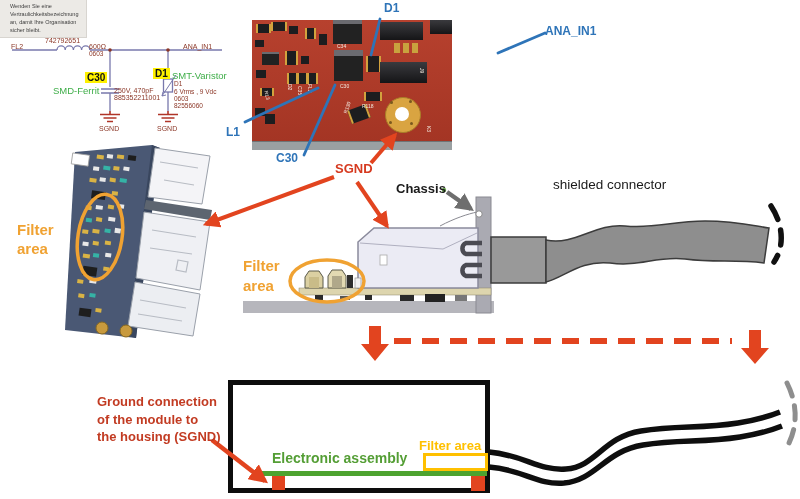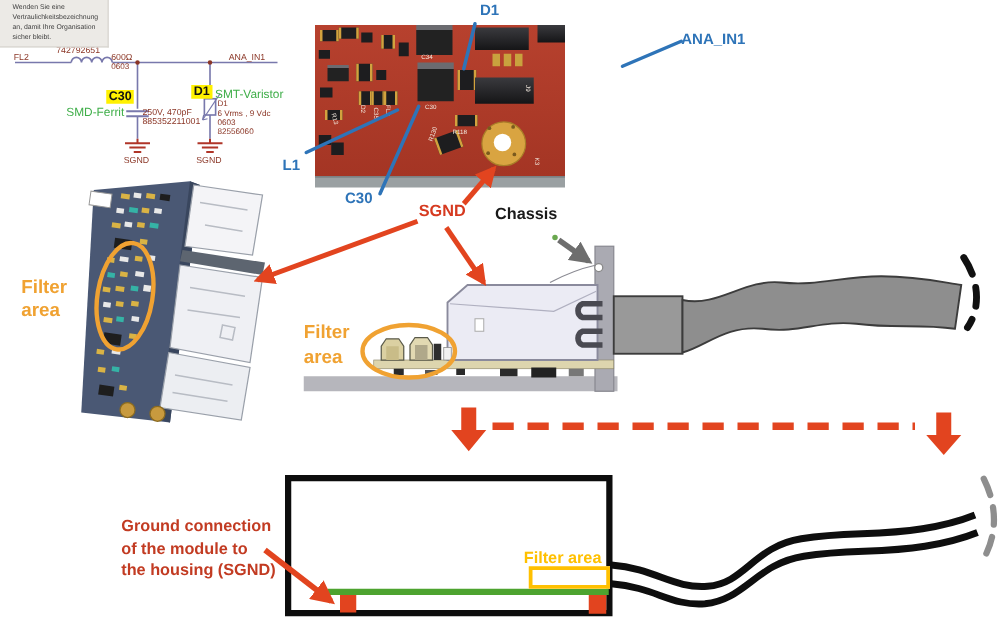--- a/index.html
+++ b/index.html
@@ -24,21 +24,21 @@
   .bigchip{position:absolute;background:linear-gradient(180deg,#6b6b70 18%,#222 18%);z-index:3;}
   .hdr{position:absolute;background:linear-gradient(180deg,#3a3a3e,#151517);z-index:3;}
   .goldpin{position:absolute;background:#c9a23e;z-index:3;}
   .silk{position:absolute;color:#f3e9df;font-size:5px;z-index:4;transform-origin:0 0;}
   .hole{position:absolute;border-radius:50%;z-index:3;}
   
   .blue{color:#2e74b8;font-weight:bold;font-size:12px;}
   .redlbl{color:#d63a20;font-weight:bold;font-size:13px;}
   .orange2{color:#f0a232;font-weight:bold;}
   .darktxt{color:#1a1a1a;}
-  .redtxt{color:#c23b22;font-weight:600;font-size:13px;margin-top:19px;}
+  .redtxt{color:#c23b22;font-weight:600;font-size:13px;}
   
   .housing{left:228px;top:380px;width:262px;height:113px;border:5px solid #0d0d0d;box-sizing:border-box;z-index:1;}
   .greenline{left:262px;top:471px;width:225px;height:5px;background:#4da32f;z-index:2;}
   .stub{background:#e2441f;z-index:2;}
   .filterrect{left:423px;top:453px;width:65px;height:18px;border:3px solid #ffc000;background:#fff;box-sizing:border-box;z-index:2;}
   svg{position:absolute;}
 </style>
 </head>
 <body>
 
@@ -203,30 +203,32 @@
     <polygon points="305,288 305,277 309,271 319,271 323,277 323,288" fill="#dbd0a2" stroke="#5a5a4a" stroke-width="1"></polygon>
     <rect x="309" y="277" width="10" height="11" fill="#c9bc88"></rect>
     <polygon points="328,288 328,276 332,270 342,270 346,276 346,288" fill="#e2d9b2" stroke="#5a5a4a" stroke-width="1"></polygon>
     <rect x="332" y="276" width="10" height="12" fill="#b0a88a"></rect>
     <rect x="347" y="275" width="6" height="13" fill="#2e2e2e"></rect>
     <rect x="355" y="278" width="6" height="10" fill="#f2f2f2" stroke="#888" stroke-width="0.6"></rect>
     <ellipse cx="327" cy="281" rx="37" ry="21" fill="none" stroke="#f0a232" stroke-width="3.5"></ellipse>
   </svg>
 
   <div class="lbl orange2" style="left:243px;top:256px;width:44px;font-size:15px;line-height:1.3;">Filter area</div>
-  <div class="lbl darktxt" style="left:396px;top:163px;font-size:13px;font-weight:600;">Chassis</div>
+  <div class="lbl darktxt" style="left:396px;top:181px;font-size:13px;font-weight:600;">Chassis</div>
   <div class="lbl darktxt" style="left:553px;top:176px;font-size:13.5px;line-height:1.3;">
+    <div>shielded connector</div>
   </div>
 
   <div class="abs housing"></div>
   <div class="abs greenline"></div>
   <div class="abs stub" style="left:272px;top:476px;width:13px;height:14px;"></div>
   <div class="abs stub" style="left:471px;top:476px;width:14px;height:15px;"></div>
   <div class="abs filterrect"></div>
   <div class="lbl" style="left:419px;top:438px;font-size:13px;font-weight:bold;color:#ffc000;white-space:nowrap;">Filter area</div>
+  <div class="lbl" style="left:272px;top:450px;font-size:14px;font-weight:600;color:#549e35;white-space:nowrap;">Electronic assembly</div>
   <div class="lbl redtxt" style="left:97px;top:393px;width:124px;line-height:1.35;">Ground connection of the module to the housing (SGND)</div>
 
   <svg class="abs" style="left:0;top:0;z-index:5;pointer-events:none;" width="800" height="499" viewBox="0 0 800 499">
     <defs>
       <marker id="ared" viewBox="0 0 10 10" refX="8" refY="5" markerWidth="4.2" markerHeight="4.2" orient="auto-start-reverse">
         <path d="M0,0 L10,5 L0,10 z" fill="#e2441f"></path>
       </marker>
       <marker id="agray" viewBox="0 0 10 10" refX="8" refY="5" markerWidth="4" markerHeight="4" orient="auto-start-reverse">
         <path d="M0,0 L10,5 L0,10 z" fill="#6e6e6e"></path>
       </marker>

